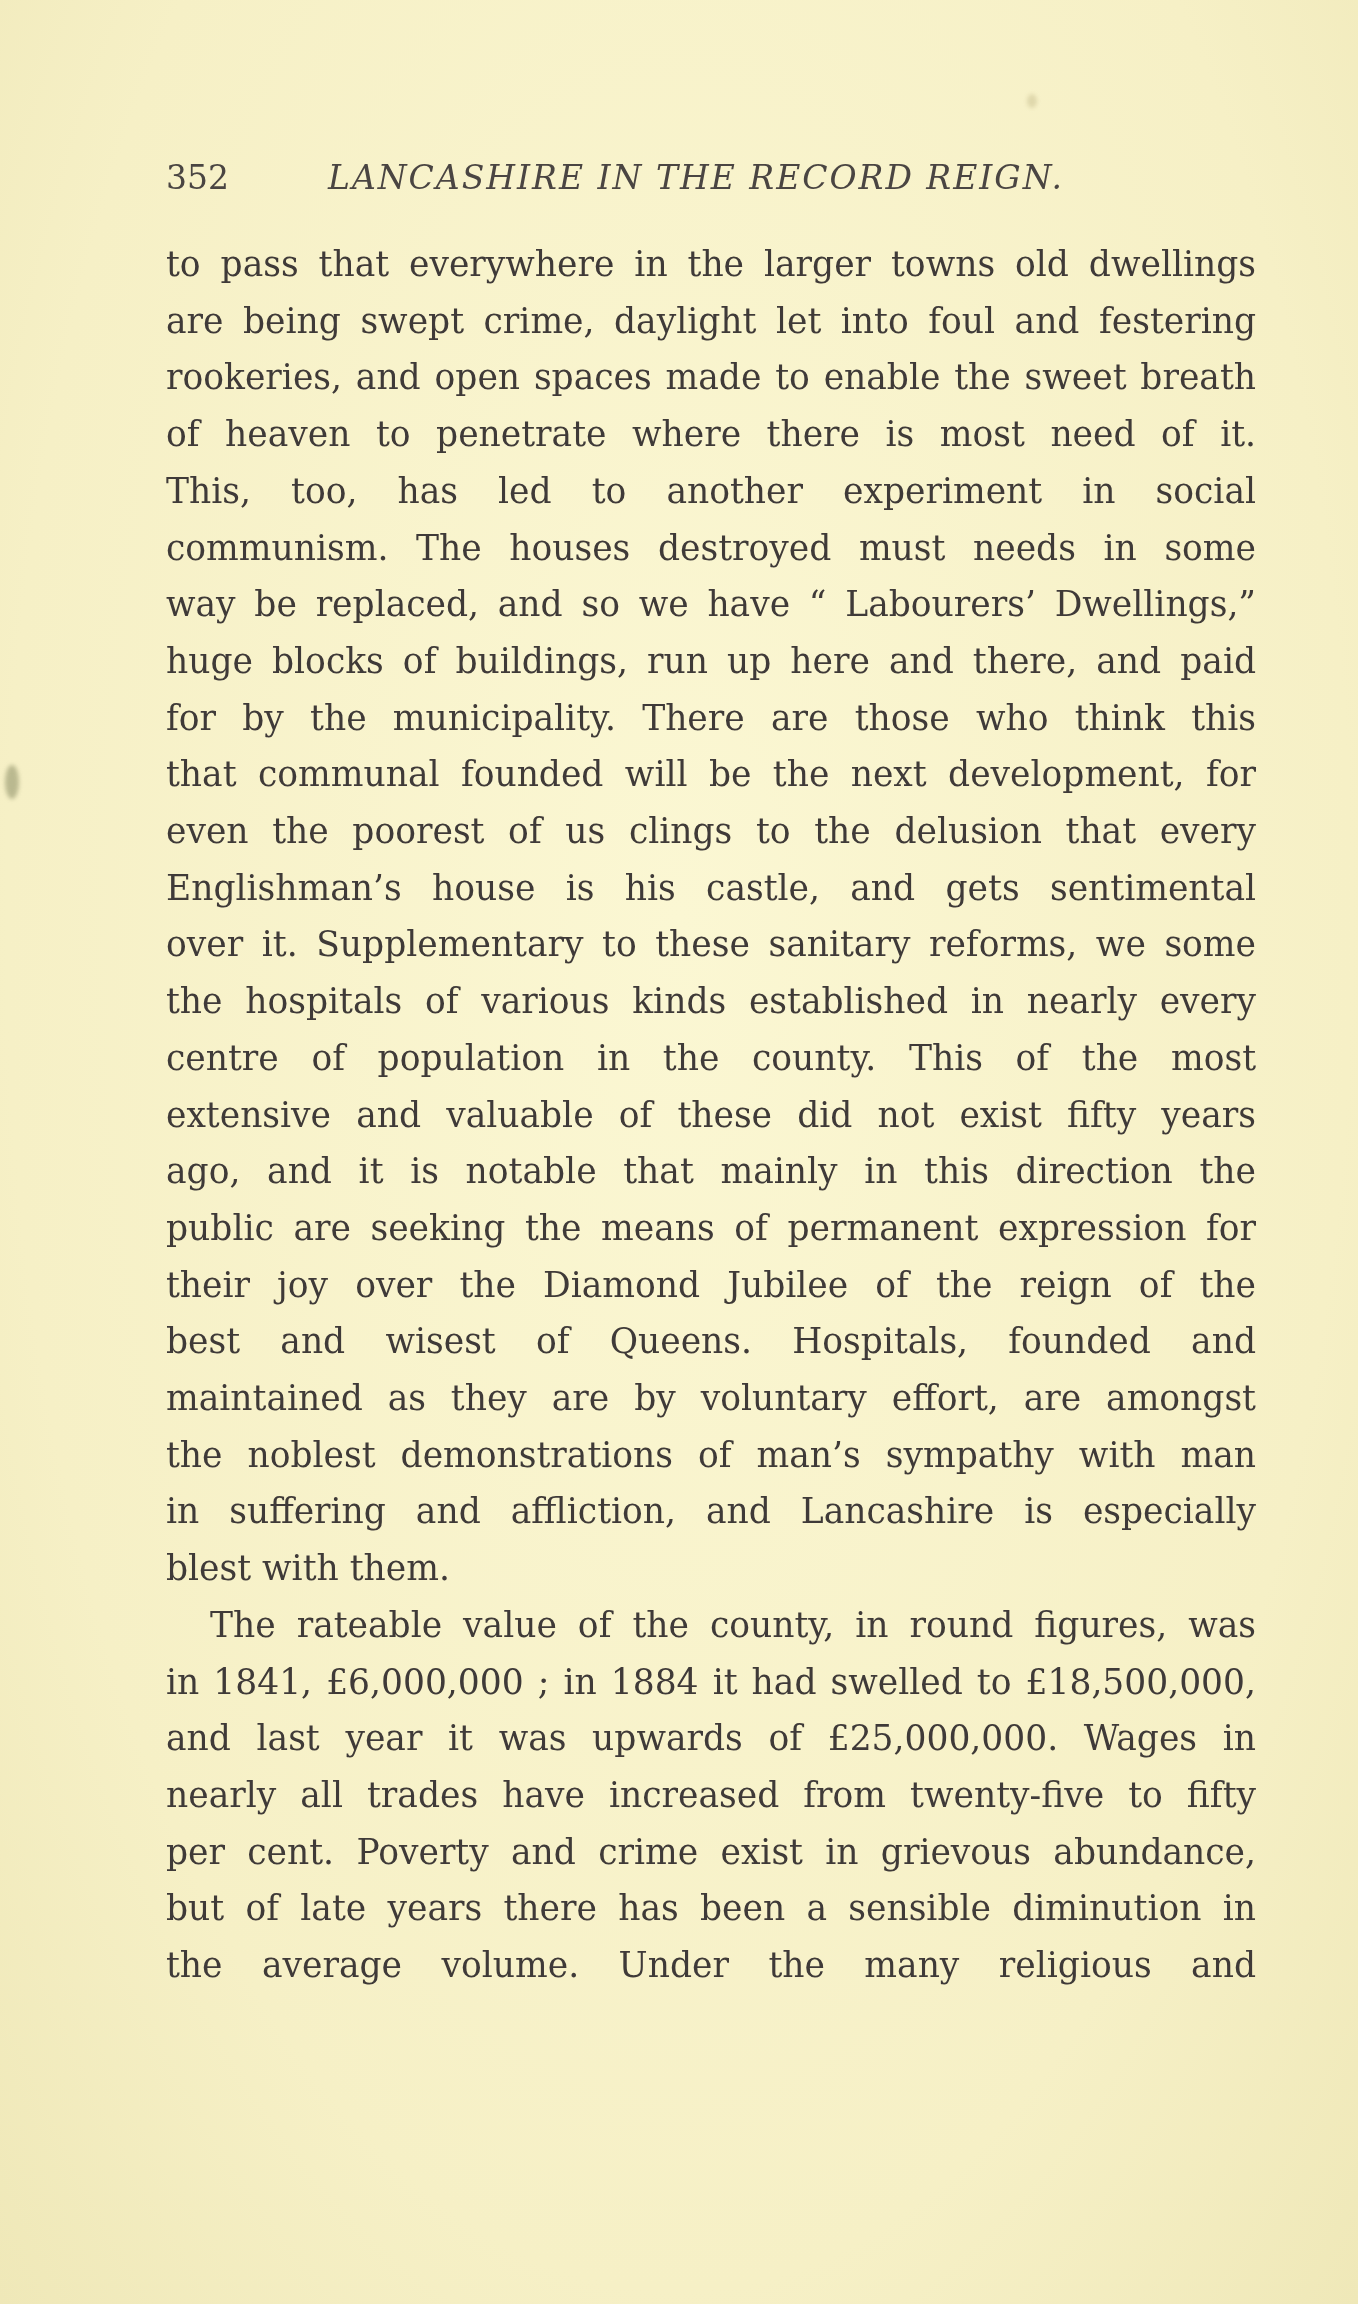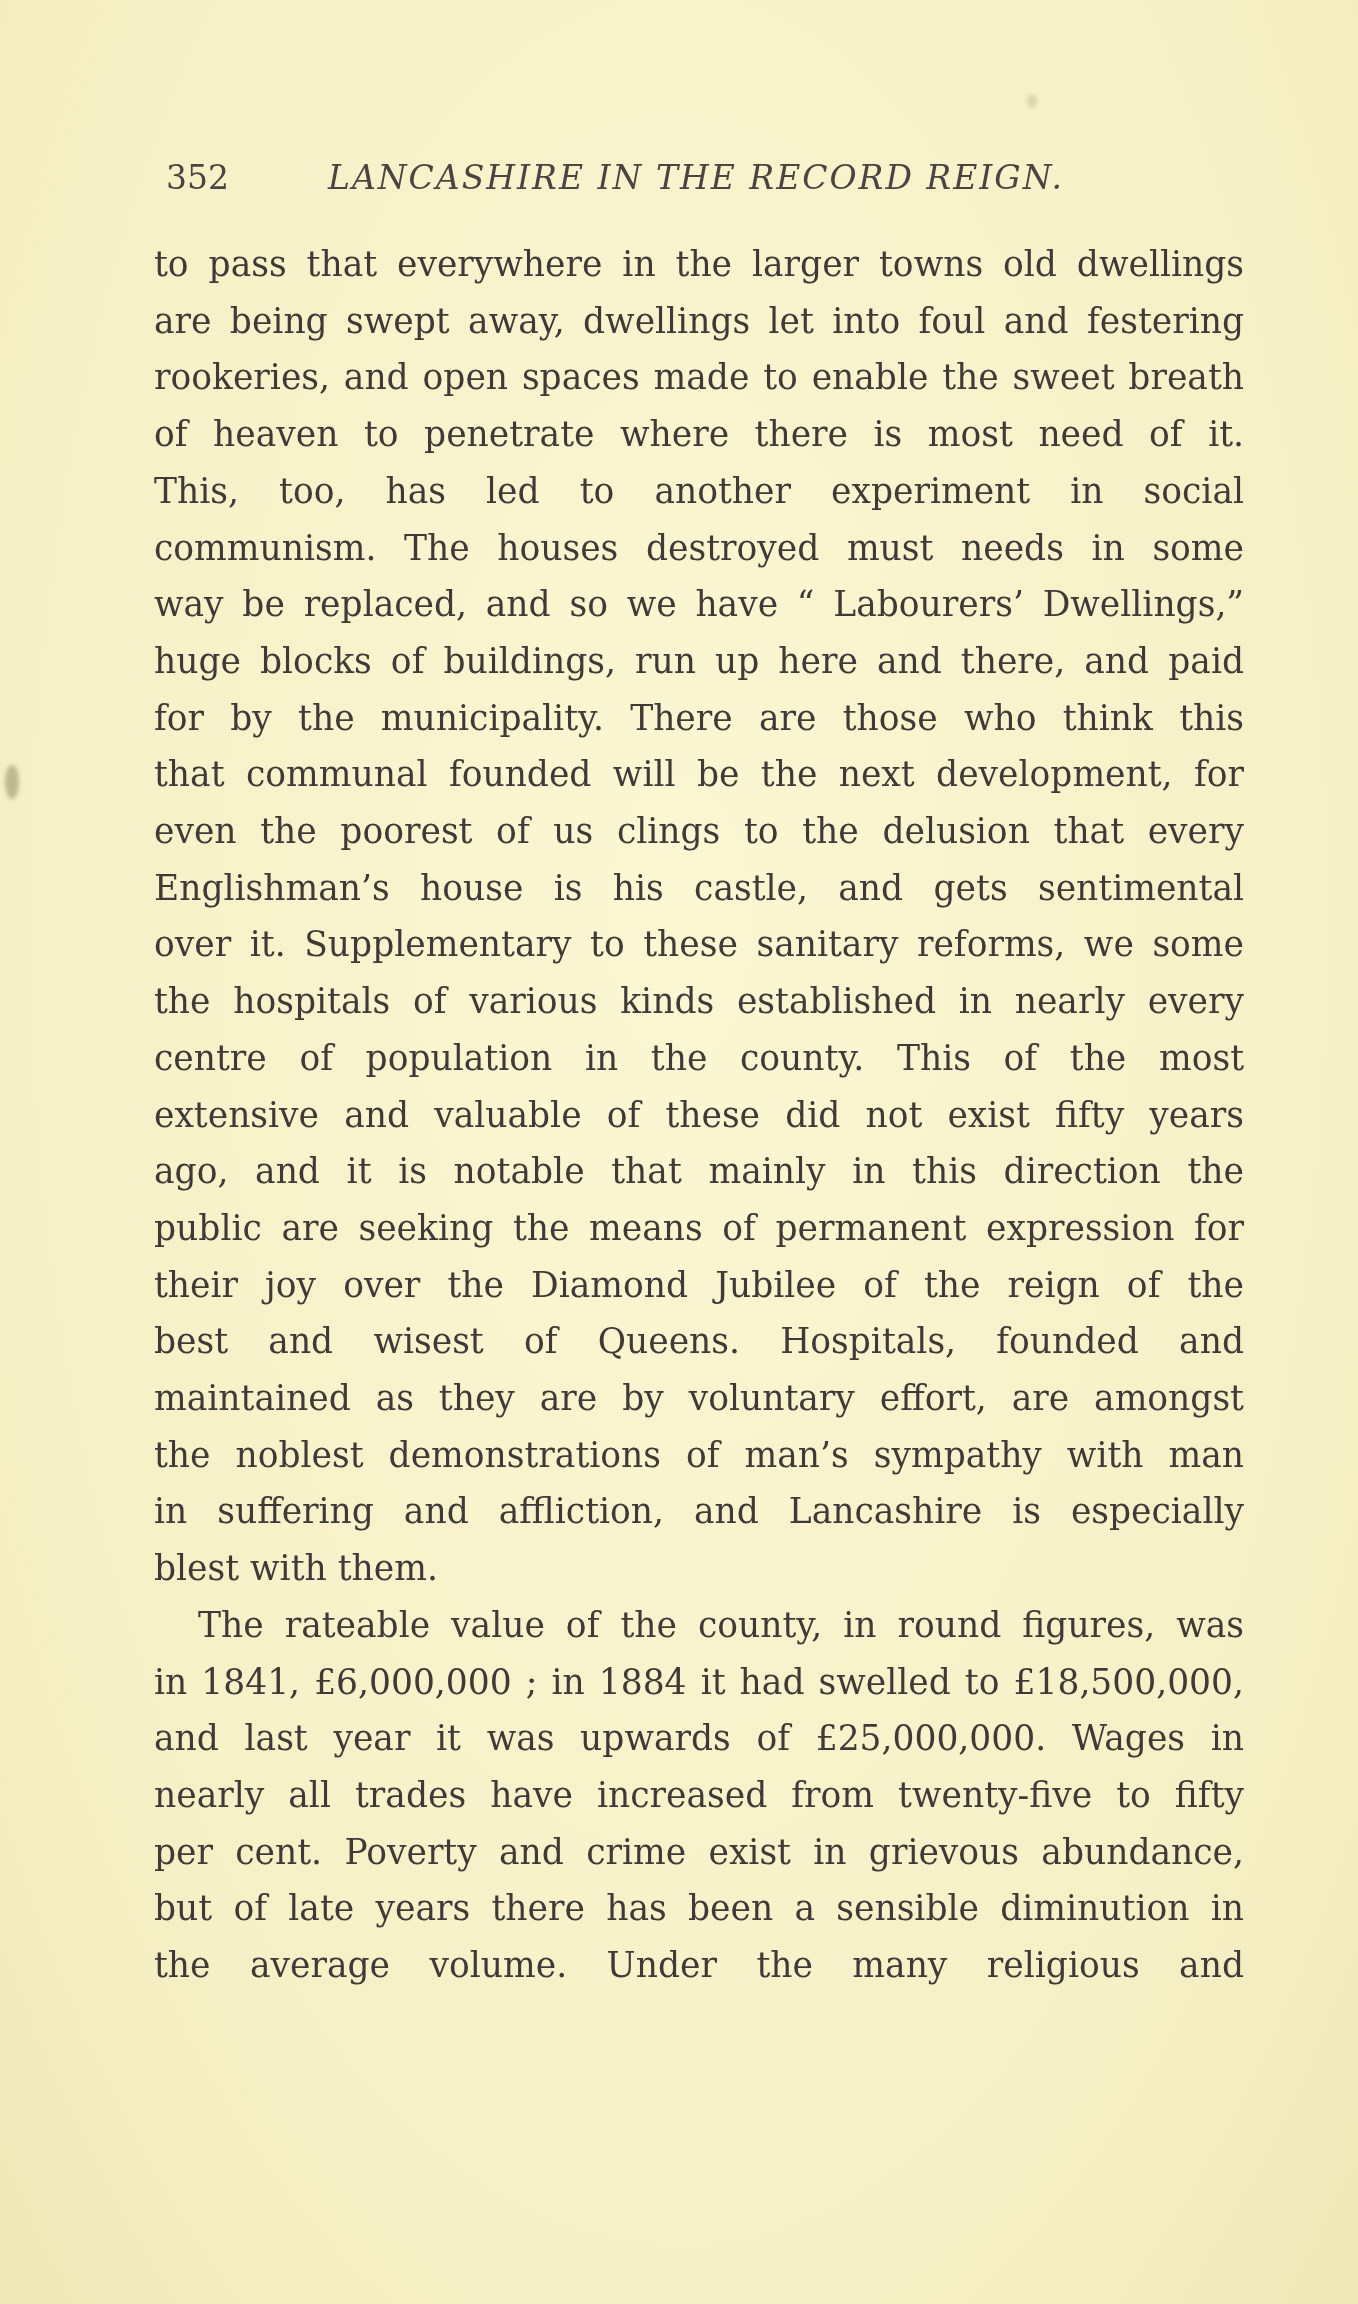--- a/index.html
+++ b/index.html
@@ -17,21 +17,21 @@
     .header {
       position: absolute; left: 166px; top: 158px; width: 1000px; height: 50px;
       display: flex; align-items: baseline; gap: 9px;
     }
     .page-number { font-size: 33px; letter-spacing: 0px; color: #4a4542; }
     .running-title {
       margin-left: 90px; font-style: italic; font-size: 33px;
       letter-spacing: 2px; color: #4a4542; text-align: right;
     }
     .body-text {
-      position: absolute; left: 154px; top: 236px; width: 1090px;
+      position: absolute; left: 166px; top: 236px; width: 1090px;
       font-size: 34.5px; line-height: 56.7px;
       text-align: justify; color: #3f3a38;
     }
     .body-text p { margin: 0; }
     .body-text .line { display: block; text-align-last: justify; white-space: nowrap; }
     .body-text .line.last { text-align-last: left; }
     .indent { padding-left: 44px; }
     .margin-mark {
       position: absolute; left: 5px; top: 765px; width: 14px; height: 34px;
       border-radius: 50%; background: #a7a77e; opacity: 0.75; filter: blur(2px);
@@ -49,21 +49,21 @@
   <div class="margin-mark"></div>
 
   <div class="header">
     <span class="page-number">352</span>
     <span class="running-title">LANCASHIRE IN THE RECORD REIGN.</span>
   </div>
 
   <div class="body-text">
     <p>
       <span class="line">to pass that everywhere in the larger towns old dwellings</span>
-      <span class="line">are being swept away, dwellings let into foul and festering</span>
+      <span class="line">are being swept crime, daylight let into foul and festering</span>
       <span class="line">rookeries, and open spaces made to enable the sweet breath</span>
       <span class="line">of heaven to penetrate where there is most need of it.</span>
       <span class="line">This, too, has led to another experiment in social</span>
       <span class="line">communism. The houses destroyed must needs in some</span>
       <span class="line">way be replaced, and so we have “ Labourers’ Dwellings,”</span>
       <span class="line">huge blocks of buildings, run up here and there, and paid</span>
       <span class="line">for by the municipality. There are those who think this</span>
       <span class="line">that communal founded will be the next development, for</span>
       <span class="line">even the poorest of us clings to the delusion that every</span>
       <span class="line">Englishman’s house is his castle, and gets sentimental</span>

